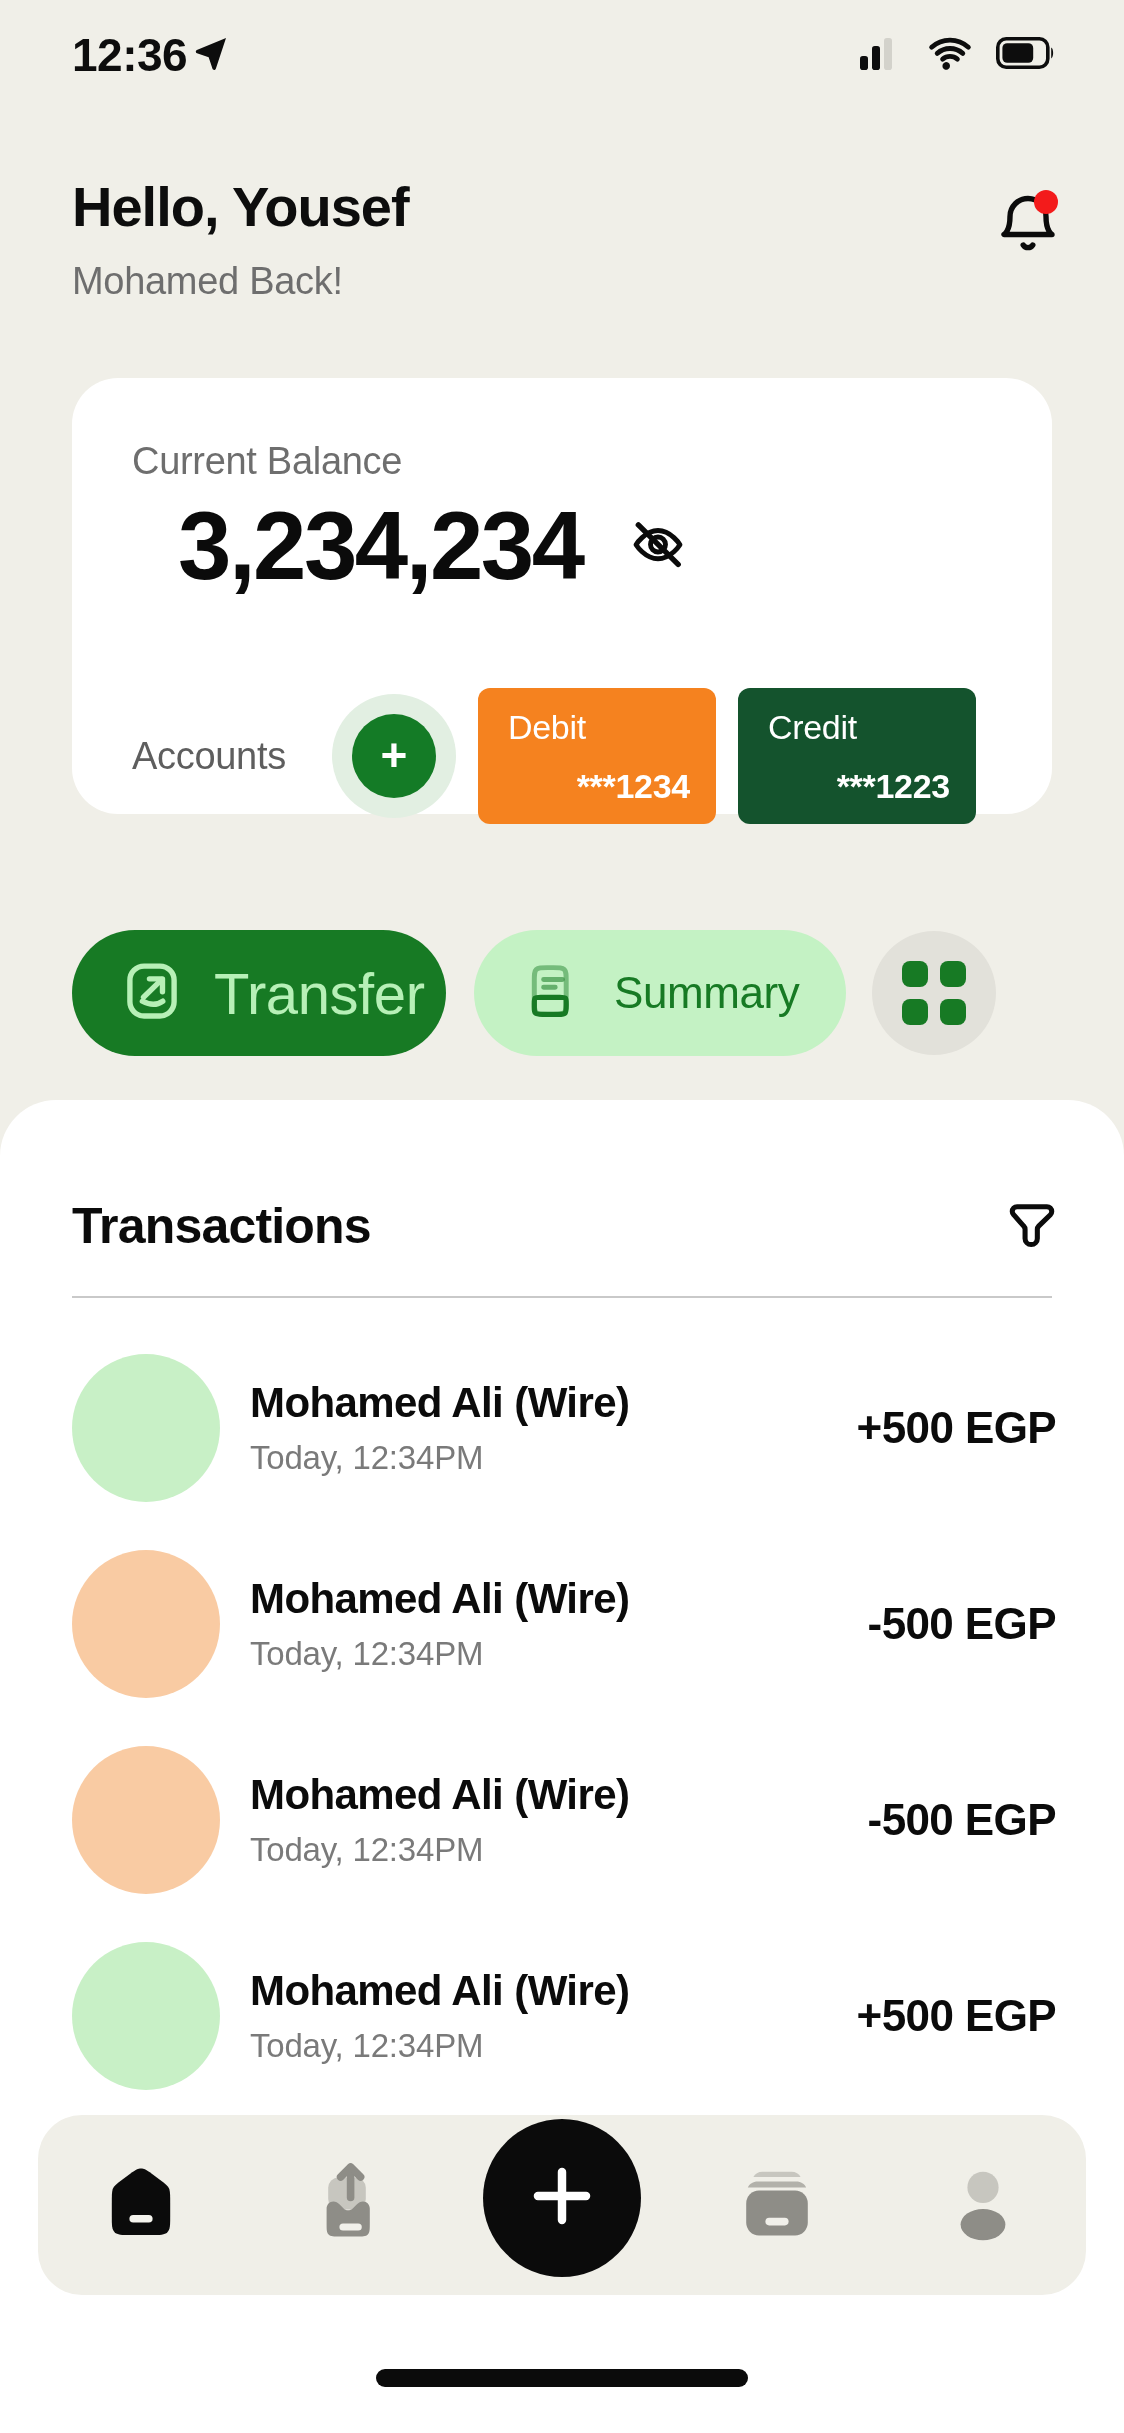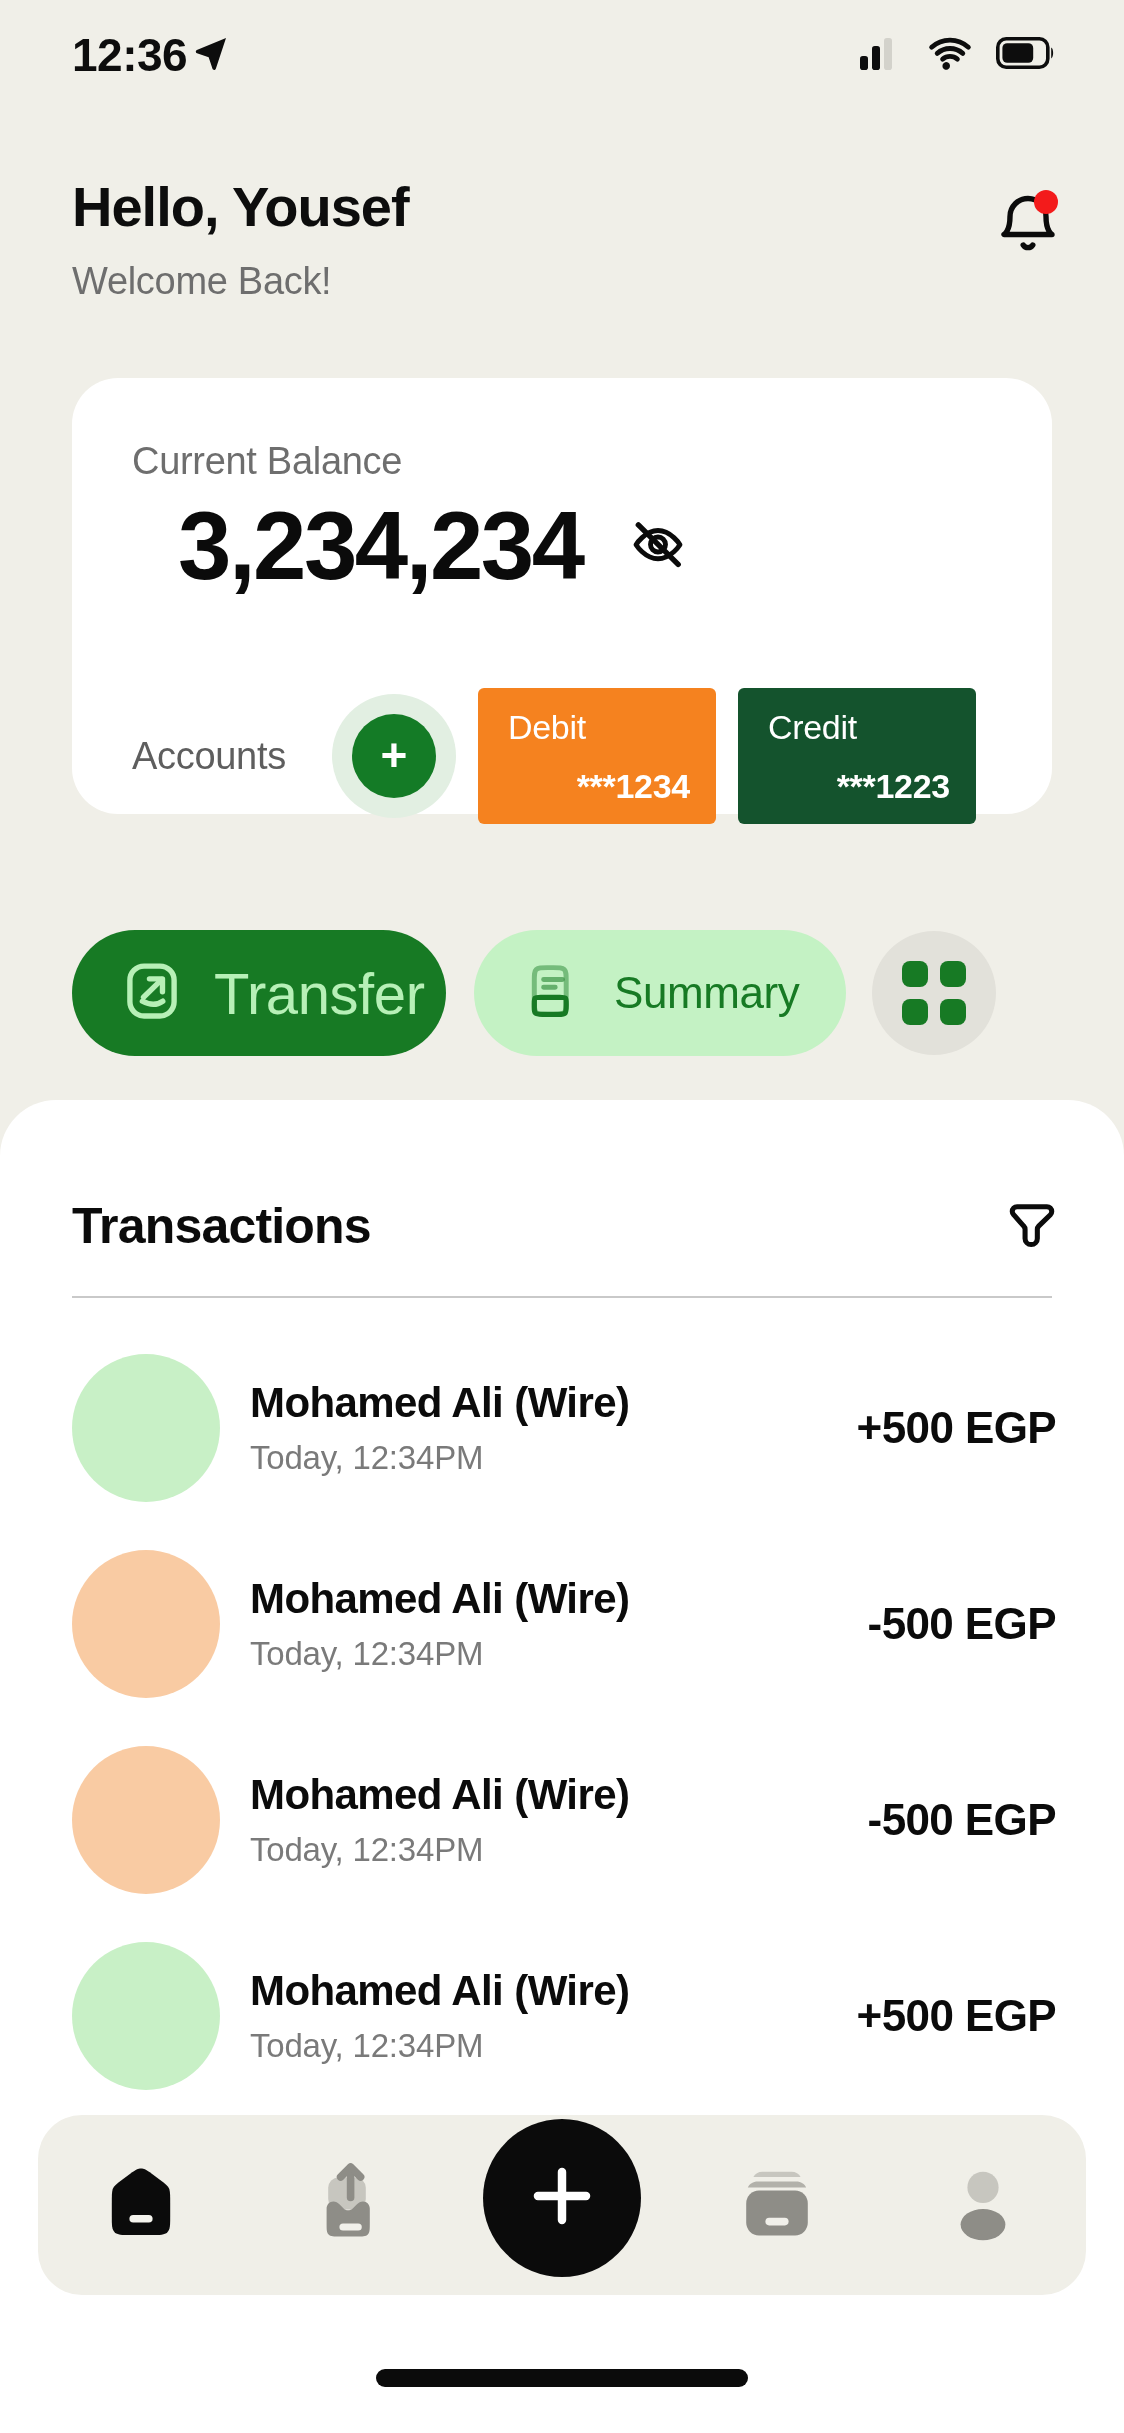--- a/index.html
+++ b/index.html
@@ -58,21 +58,21 @@
     width:124px; height:124px; border-radius:50%;
     background:#e2efe2; display:flex; align-items:center; justify-content:center;
     margin-left:46px; flex:none;
   }
   .add-acct-inner {
     width:84px; height:84px; border-radius:50%; background:#147b26;
     display:flex; align-items:center; justify-content:center;
     color:#fff; font-size:46px; font-weight:600; line-height:0.9;
   }
   .acct-card {
-    width:238px; height:136px; border-radius:6px; flex:none;
+    width:238px; height:136px; border-radius:12px; flex:none;
     position:relative; margin-left:22px;
   }
   .acct-card.debit  { background:#f5821f; }
   .acct-card.credit { background:#14532d; }
   .acct-type { position:absolute; left:30px; top:20px; font-size:34px; color:#ffffff; letter-spacing:-0.3px; }
   .acct-num  { position:absolute; right:26px; bottom:18px; font-size:34px; font-weight:700; color:#ffffff; letter-spacing:-0.3px; }
 
   
   .actions { position:absolute; left:72px; top:930px; display:flex; align-items:center; }
   .btn-pill {
@@ -165,21 +165,21 @@
           <rect x="3.2" y="3.1" width="15.4" height="9.8" rx="2.4" fill="#0d0d0d"></rect>
           <path d="M27.6 5.3c1.3.6 1.3 4.8 0 5.4V5.3z" fill="#0d0d0d"></path>
         </svg>
       </span>
     </div>
   </div>
 
   <div class="greeting">
     <div>
       <div class="greet-title">Hello, Yousef</div>
-      <div class="greet-sub">Welcome Back!</div>
+      <div class="greet-sub">Mohamed Back!</div>
     </div>
     <div class="bell-wrap">
       <span>
         <svg width="72" height="72" viewBox="0 0 24 24" fill="none">
           <path d="M18 9.5a6 6 0 1 0-12 0c0 5-2 6-2 6h16s-2-1-2-6z" stroke="#0b0b0b" stroke-width="1.8" stroke-linejoin="round"></path>
           <path d="M10.4 19a1.9 1.9 0 0 0 3.2 0" stroke="#0b0b0b" stroke-width="1.8" stroke-linecap="round"></path>
         </svg>
       </span>
       <span class="bell-dot"></span>
     </div>

